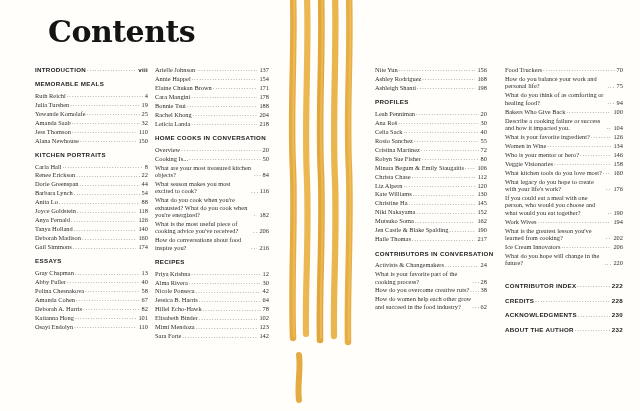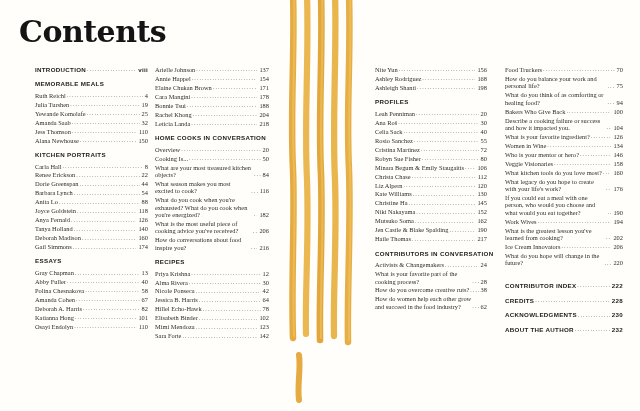--- a/index.html
+++ b/index.html
@@ -1,19 +1,19 @@
 <!DOCTYPE html>
 <html><head>
 <meta charset="utf-8">
 <style>
   html,body{margin:0;padding:0;}
   body{width:640px;height:411px;overflow:hidden;background:#ffffff;}
   .spread{position:absolute;left:0;top:0;width:640px;height:411px;background:#fffefb;
           font-family:"Liberation Serif",serif;color:#2e2e2e;}
-  .title{position:absolute;left:19px;top:14px;margin:0;
+  .title{position:absolute;left:48px;top:14px;margin:0;
          font-family:"DejaVu Serif",serif;font-weight:700;font-size:30px;
          letter-spacing:-0.5px;color:#141414;}
   .stripes{position:absolute;left:283px;top:0;width:80px;height:411px;}
   .col{position:absolute;top:66px;font-size:6.4px;line-height:1.15;}
   .col-1{left:35px;width:113px;}
   .col-2{left:155px;width:114px;}
   .col-3{left:375px;width:112px;}
   .col-4{left:505px;width:118px;}
   .sec-header{font-family:"Liberation Sans",sans-serif;font-weight:700;font-size:6.2px;
               letter-spacing:.35px;color:#1c1c1c;margin:7px 0 4.5px 0;white-space:nowrap;}

